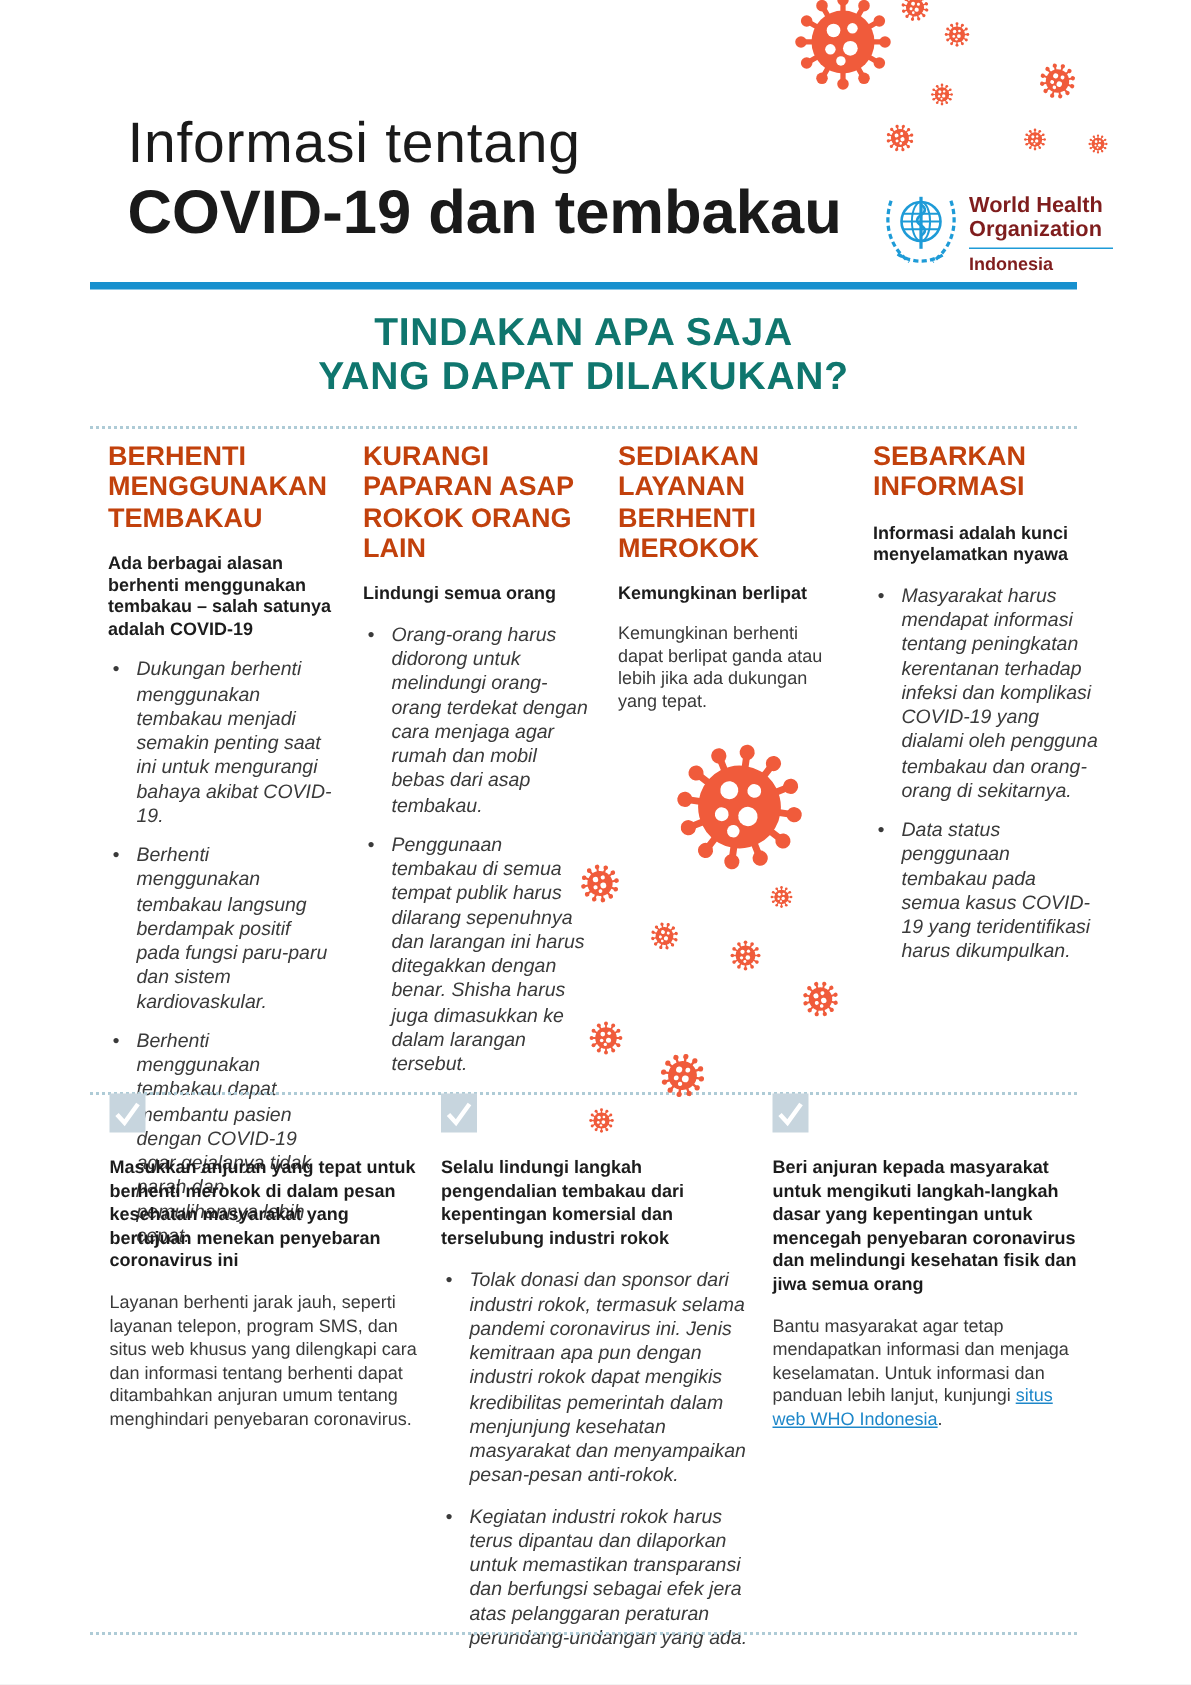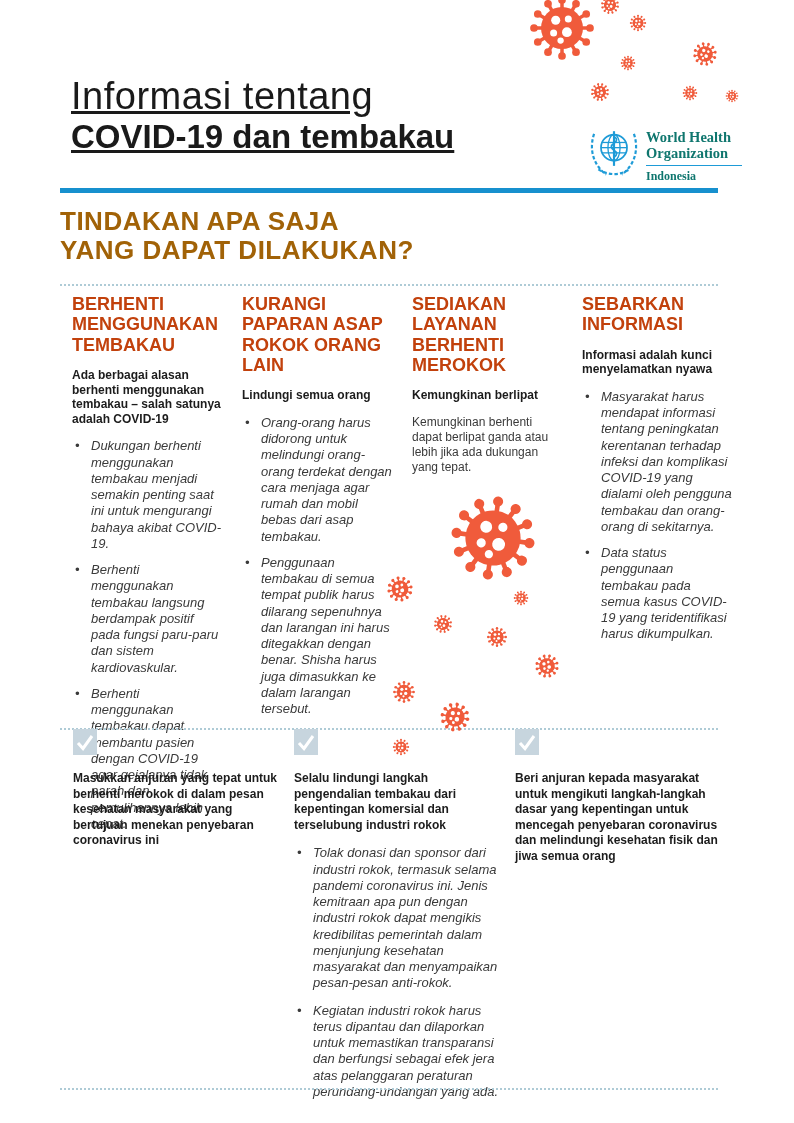--- a/index.html
+++ b/index.html
@@ -7,36 +7,36 @@
   .page {
     position: relative;
     width: 794px; height: 1123px;
     margin: 0 auto;
     background: #ffffff;
     overflow: hidden;
     font-family: "Liberation Sans", sans-serif;
     color: #3a3a3a;
   }
   
-  .title-block { position: absolute; left: 71px; top: 74px; color: #1a1a1a; text-decoration: underline; }
+  .title-block { position: absolute; left: 85px; top: 74px; color: #1a1a1a; }
   .title-line1 { font-size: 38px; font-weight: 400; line-height: 1.18; letter-spacing: .5px; }
-  .title-line2 { font-size: 33px; font-weight: 700; line-height: 1.12; letter-spacing: 0; }
+  .title-line2 { font-size: 41px; font-weight: 700; line-height: 1.12; letter-spacing: 0; }
 
   .who-logo { position: absolute; left: 588px; top: 126px; width: 154px; display: flex; gap: 6px; align-items: flex-start; }
   .who-emblem { width: 52px; height: 52px; flex: 0 0 auto; }
-  .who-text { color: #0f766e; padding-top: 4px; font-family: Liberation Serif, serif; }
+  .who-text { color: #7f1d1d; padding-top: 4px; }
   .who-org  { font-size: 14.5px; font-weight: 700; line-height: 1.08; }
   .who-sep  { border-top: 1.5px solid #1E9BD7; margin: 4px 0 3px; width: 96px; }
   .who-country { font-size: 12px; font-weight: 700; }
 
   .header-rule { position: absolute; left: 60px; top: 188px; width: 658px; height: 5px; background: #1790CE; }
 
   .section-heading {
     position: absolute; left: 60px; top: 207px; width: 658px;
-    text-align: left; color: #a16207;
+    text-align: center; color: #0f766e;
     font-size: 26px; font-weight: 700; line-height: 1.12; letter-spacing: .5px;
   }
 
   .dotted { position: absolute; left: 60px; width: 658px; border-top: 2px dotted #AECBD6; }
   .dotted-1 { top: 284px; }
   .dotted-2 { top: 728px; }
   .dotted-3 { top: 1088px; }
 
   
   .columns {
@@ -189,20 +189,21 @@
 
   <div class="actions">
 
     <div class="action">
       <div class="check-box">
         <svg width="24" height="26" viewBox="0 0 24 26">
             <path d="M5 14 L10 19.5 L19 7" stroke="#ffffff" stroke-width="3" fill="none"></path>
           </svg>
       </div>
       <div class="action-heading">Masukkan anjuran yang tepat untuk berhenti merokok di dalam pesan kesehatan masyarakat yang bertujuan menekan penyebaran coronavirus ini</div>
+      <p class="action-body">Layanan berhenti jarak jauh, seperti layanan telepon, program SMS, dan situs web khusus yang dilengkapi cara dan informasi tentang berhenti dapat ditambahkan anjuran umum tentang menghindari penyebaran coronavirus.</p>
     </div>
 
     <div class="action">
       <div class="check-box">
         <svg width="24" height="26" viewBox="0 0 24 26">
             <path d="M5 14 L10 19.5 L19 7" stroke="#ffffff" stroke-width="3" fill="none"></path>
           </svg>
       </div>
       <div class="action-heading">Selalu lindungi langkah pengendalian tembakau dari kepentingan komersial dan terselubung industri rokok</div>
       <ul class="bullets">
@@ -211,20 +212,21 @@
       </ul>
     </div>
 
     <div class="action">
       <div class="check-box">
         <svg width="24" height="26" viewBox="0 0 24 26">
             <path d="M5 14 L10 19.5 L19 7" stroke="#ffffff" stroke-width="3" fill="none"></path>
           </svg>
       </div>
       <div class="action-heading">Beri anjuran kepada masyarakat untuk mengikuti langkah-langkah dasar yang kepentingan untuk mencegah penyebaran coronavirus dan melindungi kesehatan fisik dan jiwa semua orang</div>
+      <p class="action-body"><span>Bantu masyarakat agar tetap mendapatkan informasi dan menjaga keselamatan. Untuk informasi dan panduan lebih lanjut, kunjungi </span><a class="who-link">situs web WHO Indonesia</a><span>.</span></p>
     </div>
   </div>
 
   <div class="dotted dotted-3"></div>
 
   <svg class="virus" style="left:527px;top:-7px;width:70px;height:70px">
       <use href="#virus-shape"></use>
     </svg>
   <svg class="virus" style="left:600px;top:-5px;width:20px;height:20px;transform:rotate(12deg)">
       <use href="#virus-shape"></use>

